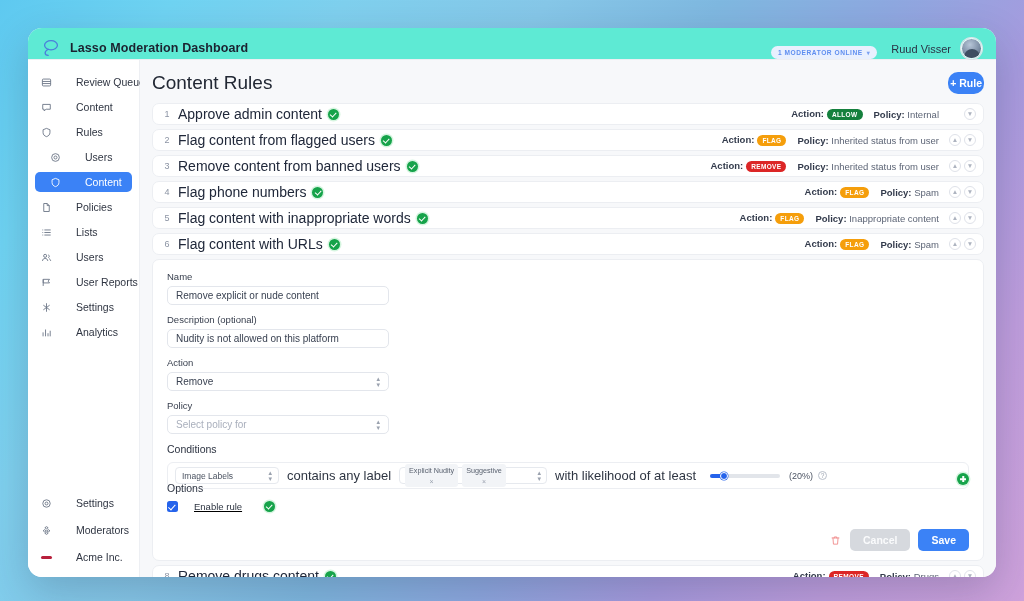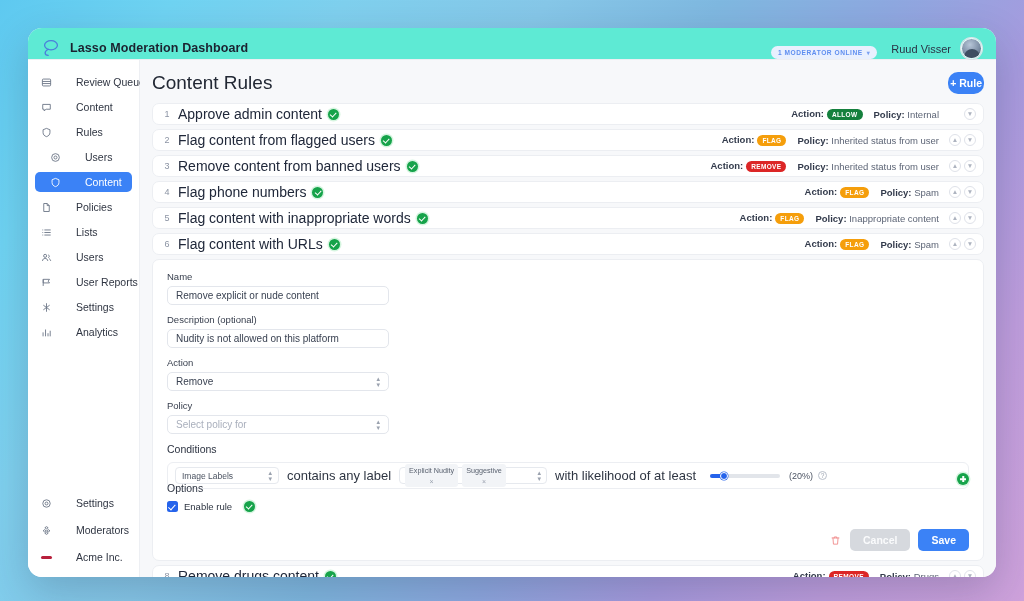--- a/index.html
+++ b/index.html
@@ -261,21 +261,21 @@
     box-shadow: 0 0 0 1.5px #d6f5e0;
   }
   .add-circle::before, .add-circle::after {
     content: ""; position: absolute; background: #fff;
     left: 50%; top: 50%; transform: translate(-50%,-50%);
   }
   .add-circle::before { width: 6px; height: 1.5px; }
   .add-circle::after  { width: 1.5px; height: 6px; }
   
   #options-label { font-size: 10.5px; color: #2c3341; margin: 9px 0 7px 0; }
-  #enable-row { display: flex; align-items: flex-end; gap: 6px; }
+  #enable-row { display: flex; align-items: flex-end; gap: 16px; text-decoration: underline; }
   .checkbox {
     width: 11px; height: 11px; border-radius: 2.5px;
     background: #2563eb; position: relative; cursor: pointer;
   }
   .checkbox::after {
     content: ""; position: absolute; left: 3.4px; top: 1.8px;
     width: 3px; height: 5.6px;
     border: solid #fff; border-width: 0 1.4px 1.4px 0;
     transform: rotate(42deg);
   }

